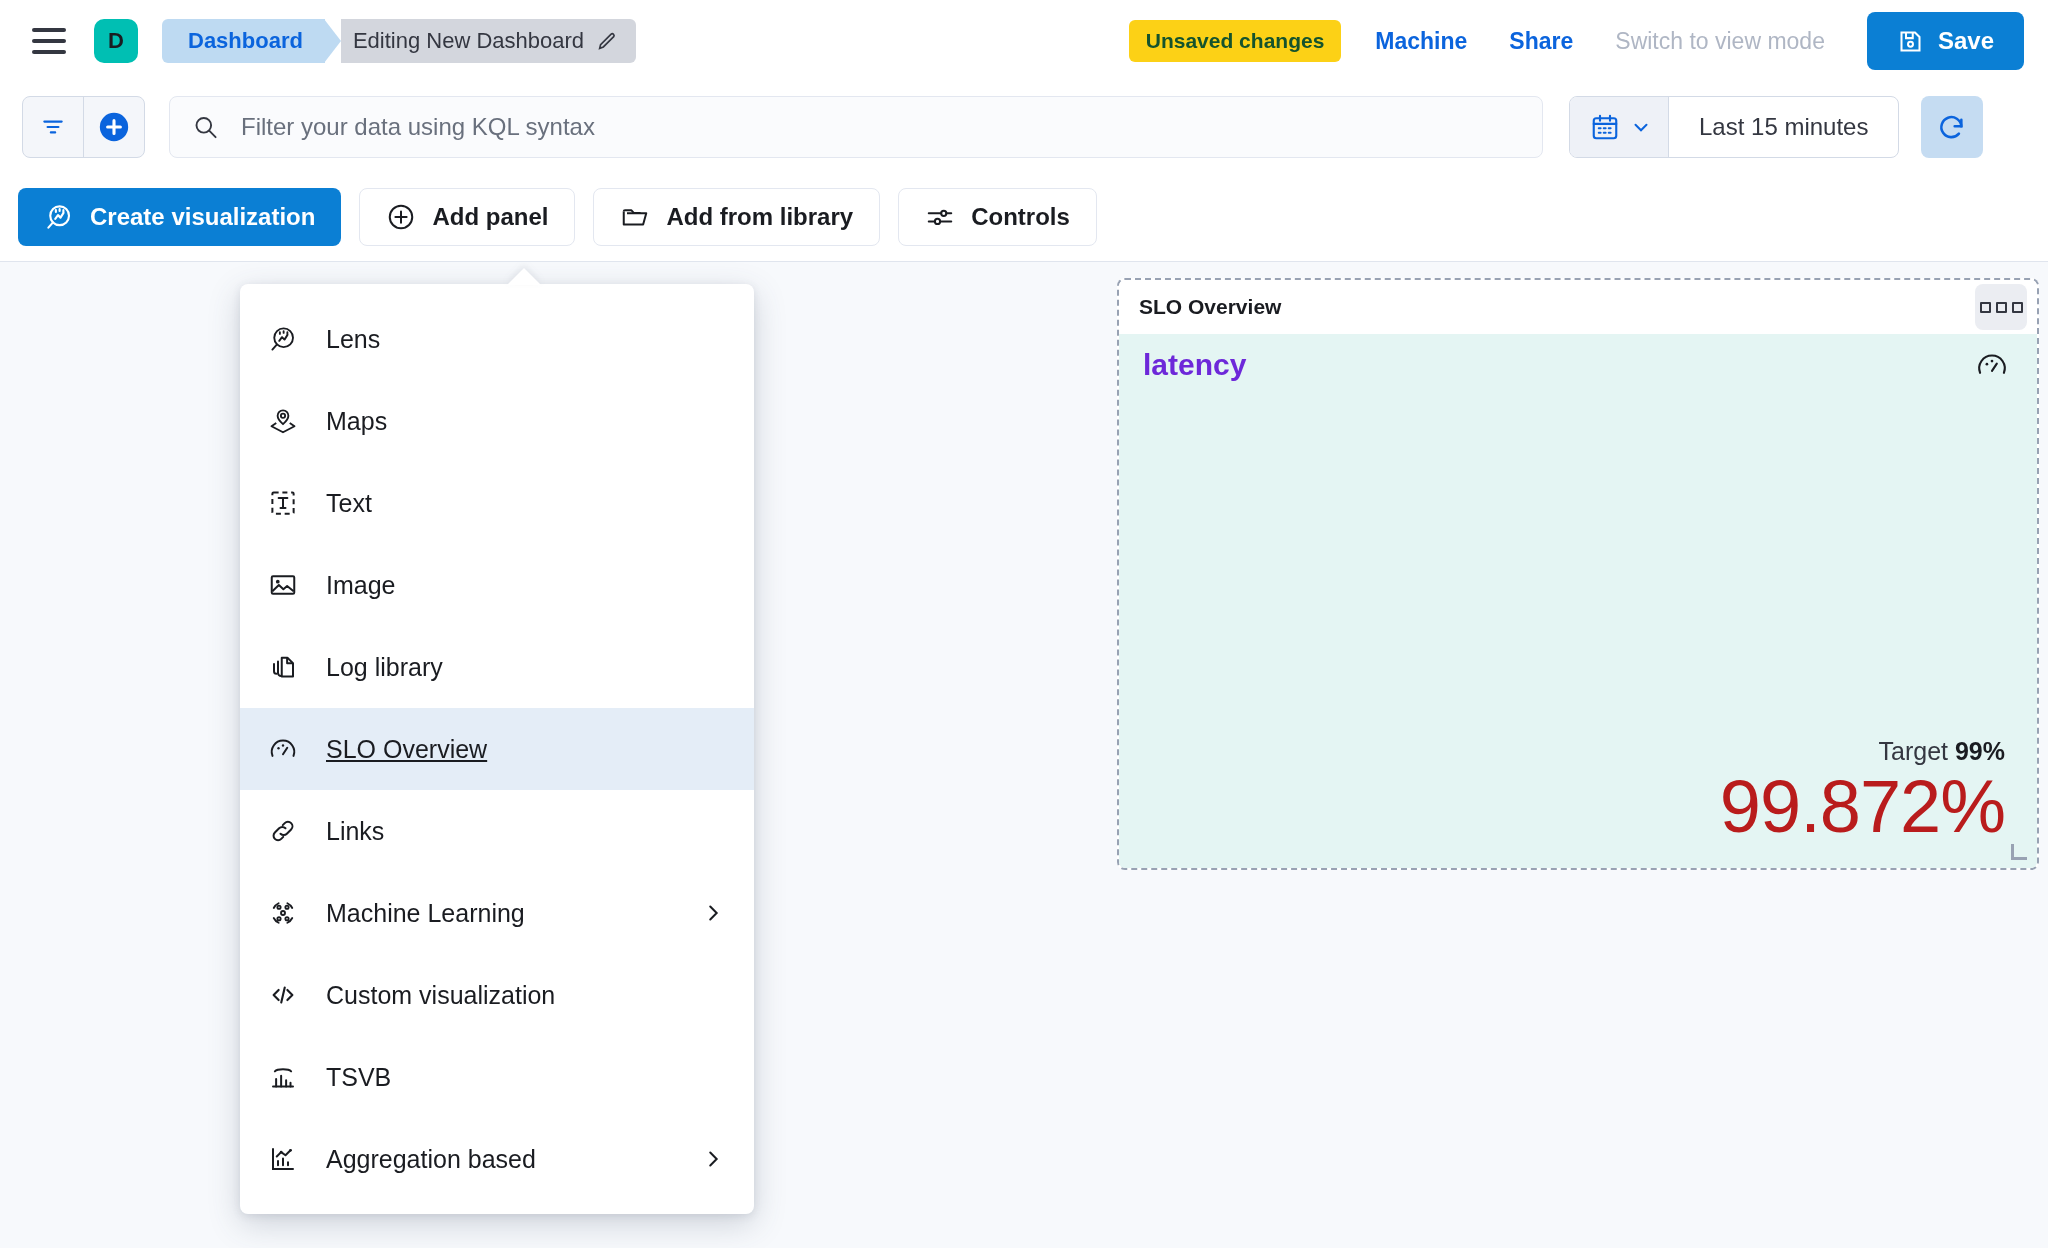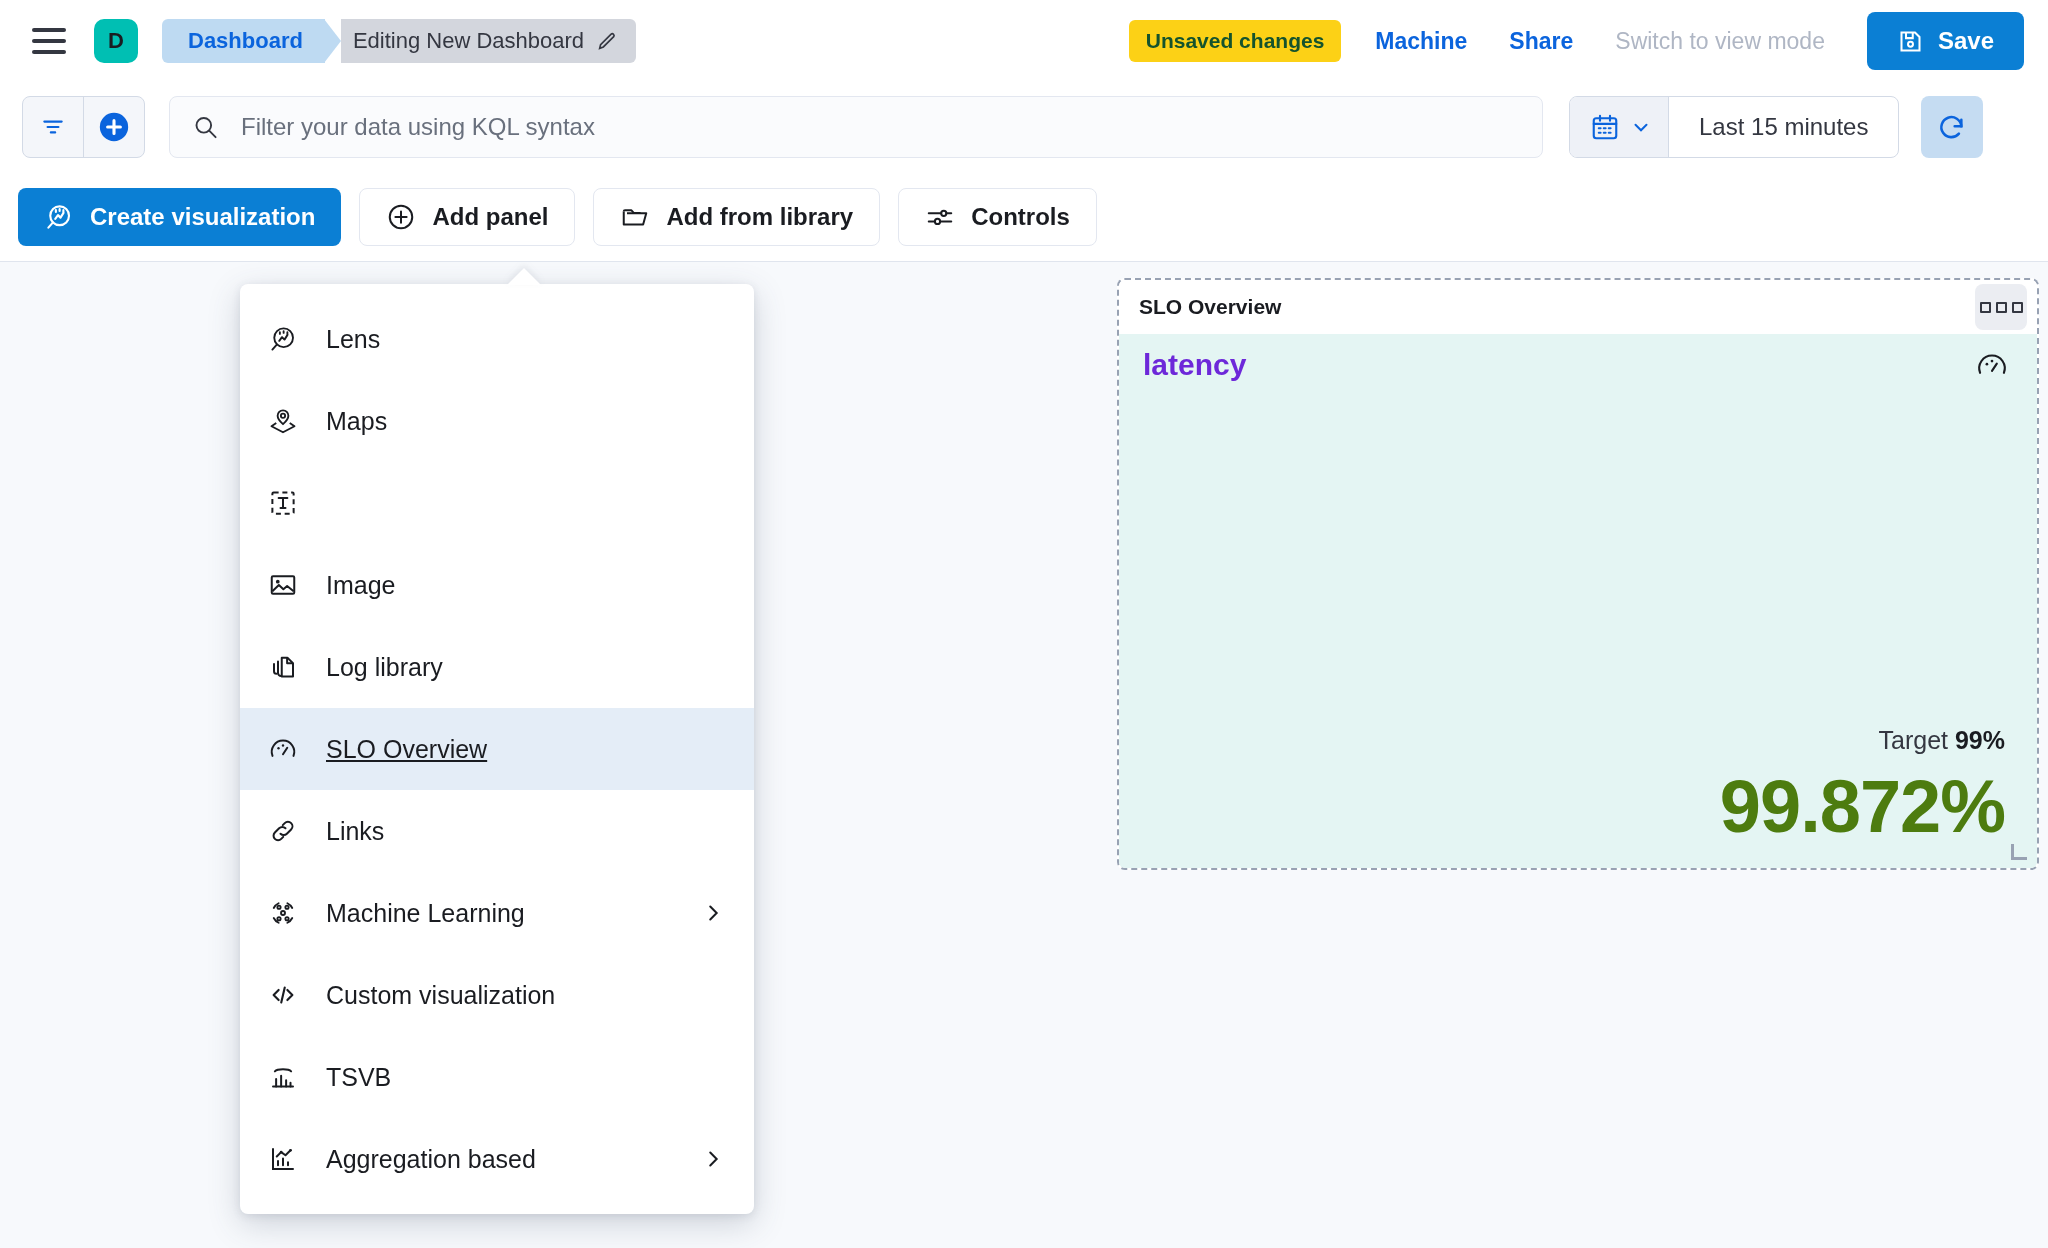--- a/index.html
+++ b/index.html
@@ -327,24 +327,24 @@
     text-align: right;
     padding-right: 4px;
   }
   .slo-target {
     font-size: 25px;
     color: #343741;
   }
   .slo-target b { font-weight: 700; color: #1A1C21; }
   .slo-value {
     font-size: 74px;
-    font-weight: 700;
-    color: #4d7c0f;
+    font-weight: 400;
+    color: #b91c1c;
     line-height: 1.0;
-    margin-top: 15px;
+    margin-top: 4px;
     letter-spacing: -1px;
   }
   .resize-handle {
     position: absolute;
     right: 10px; bottom: 8px;
     width: 16px; height: 16px;
     border-left: 3px solid #98A2B3;
     border-bottom: 3px solid #98A2B3;
     cursor: nwse-resize;
   }
@@ -504,20 +504,21 @@
       <span class="mi-label">Maps</span>
     </div>
 
     <div class="menu-item">
       <span class="mi-ic">
         <svg width="30" height="30" viewBox="0 0 24 24" fill="none" stroke="#1A1C21" stroke-width="1.6">
           <rect x="3.5" y="3.5" width="17" height="17" rx="1" stroke-dasharray="4 3"></rect>
           <path d="M8.5 8h7M12 8v8M10 16h4" stroke-linecap="round"></path>
         </svg>
       </span>
+      <span class="mi-label">Text</span>
     </div>
 
     <div class="menu-item">
       <span class="mi-ic">
         <svg width="30" height="30" viewBox="0 0 24 24" fill="none" stroke="#1A1C21" stroke-width="1.6">
           <rect x="3" y="5" width="18" height="14" rx="1"></rect>
           <circle cx="7.8" cy="9.3" r="1.5" fill="#1A1C21" stroke="none"></circle>
           <path d="M3.5 17l5.2-5 3.6 3.4 3-2.6 5.2 4.2" stroke-linejoin="round"></path>
         </svg>
       </span>

